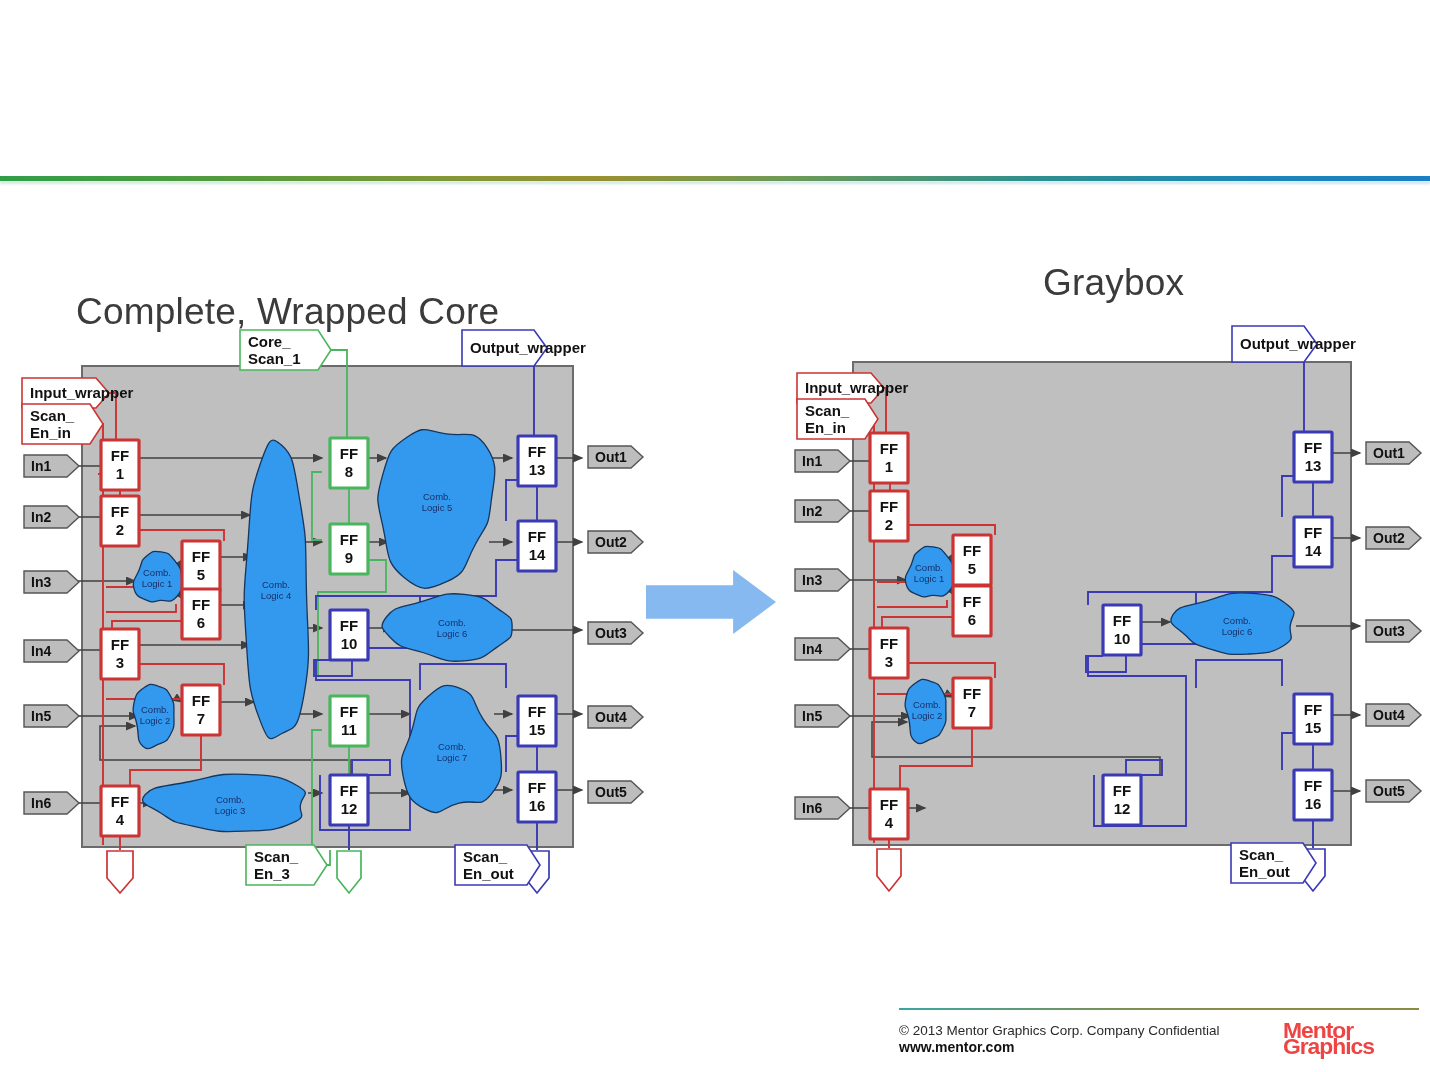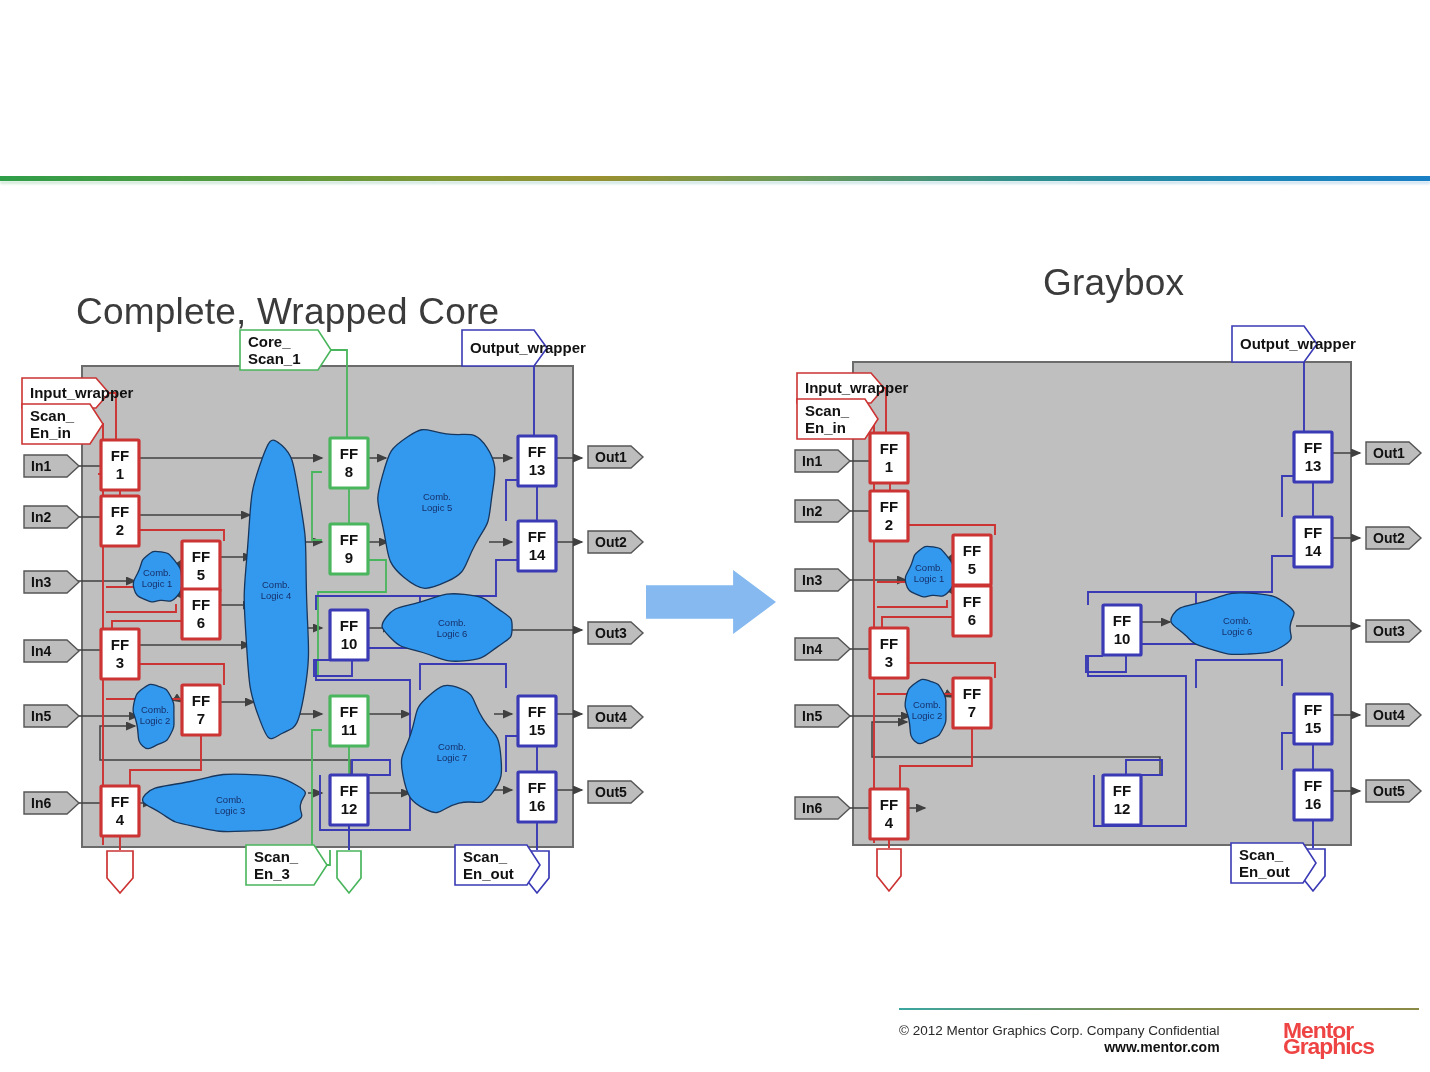--- a/index.html
+++ b/index.html
@@ -32,21 +32,21 @@
   .port-text{font-family:"Liberation Sans",sans-serif;font-weight:bold;font-size:14px;fill:#111111;}
   .flag-text{font-family:"Liberation Sans",sans-serif;font-weight:bold;font-size:15px;fill:#111111;}
 
   #footer-rule{
     position:absolute;left:899px;top:1008px;width:520px;height:2px;
     background:linear-gradient(to right,#3aa6a0 0%,#7f8f52 45%,#8c8b46 70%,#8a8a46 100%);
   }
   #footer-text{
     position:absolute;left:899px;top:1022px;font-size:13.5px;color:#2a2a2a;line-height:17px;
   }
-  #footer-url{font-weight:bold;color:#111;font-size:14px;text-align:right;}
+  #footer-url{font-weight:bold;color:#111;font-size:14px;}
   #logo{
     position:absolute;left:1283px;top:1021px;width:130px;height:44px;
     color:#ef4444;font-weight:bold;line-height:20px;letter-spacing:-1px;
   }
   #logo .l1{font-size:22px;display:block;transform:scaleX(1.04);transform-origin:left center;}
   #logo .l2{font-size:22px;display:block;margin-top:-4px;transform:scaleX(1.04);transform-origin:left center;}
 </style>
 </head>
 <body>
 
@@ -520,19 +520,19 @@
         </g>
       </g>
     <g id="layer-arrow">
         <path d="M646,585.36 L733.1,585.36 L733.1,570 L776,602 L733.1,634 L733.1,618.64 L646,618.64 Z" fill="#85b9f0"></path>
       </g>
   </svg>
 </div>
 
 <div id="footer-rule"></div>
 <div id="footer-text">
-  <div>© 2012 Mentor Graphics Corp. Company Confidential</div>
+  <div>© 2013 Mentor Graphics Corp. Company Confidential</div>
   <div id="footer-url">www.mentor.com</div>
 </div>
 <div id="logo">
   <span class="l1">Mentor</span>
   <span class="l2">Graphics</span>
 </div>
 
 </body></html>

